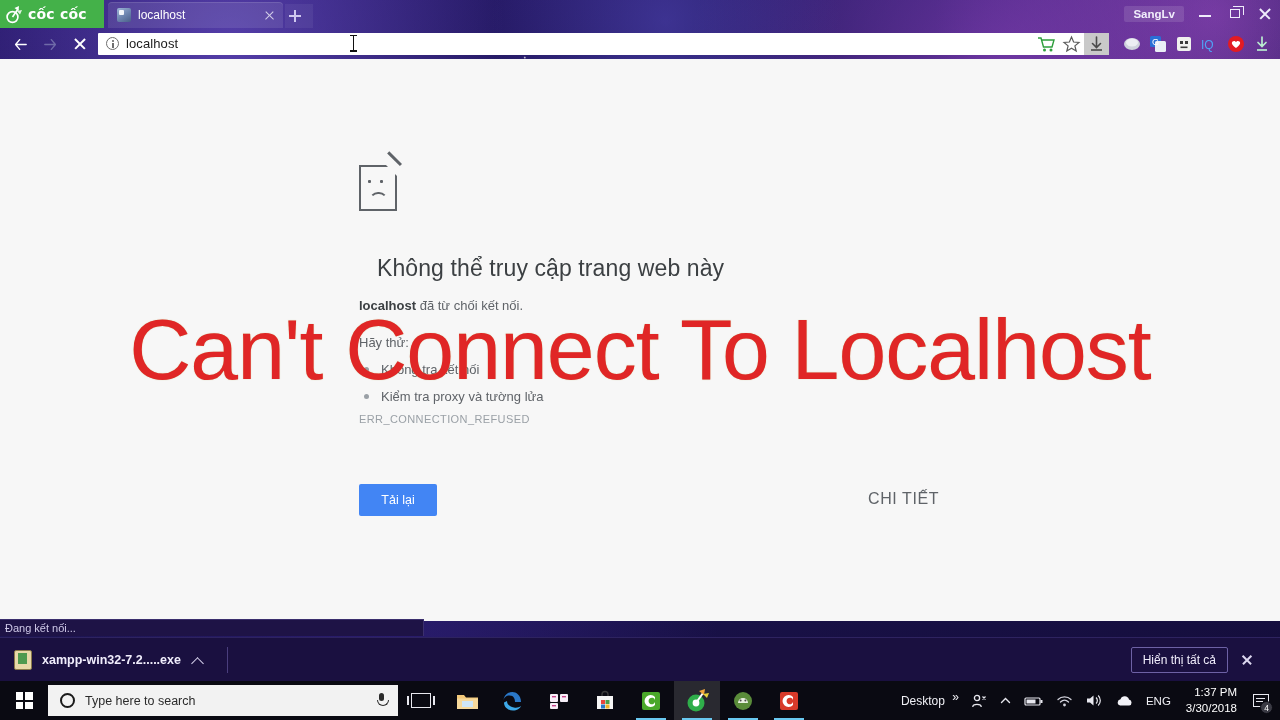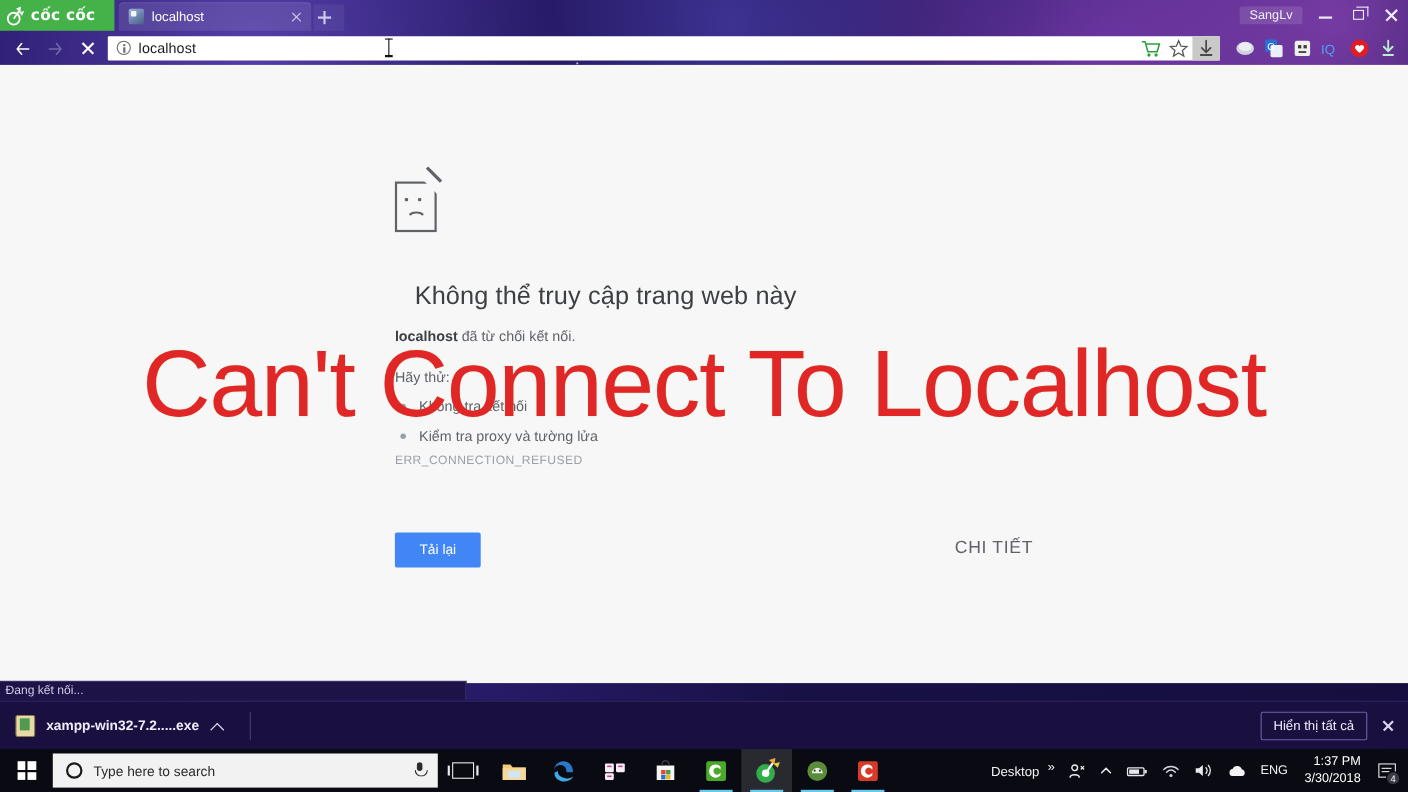--- a/index.html
+++ b/index.html
@@ -97,21 +97,21 @@
   .newtab::after  { left:4px; top:11px; width:12px; height:2px; }
 
   
   .wincontrols {
     position: absolute; right: 0; top: 0; height: 28px;
     display: flex; align-items: center; gap: 0;
   }
   .user-chip {
     color:#f1eefc; font-size:11.5px; padding:2px 9px; margin-right:6px;
     border-radius:2px; background: rgba(255,255,255,0.12);
-    font-weight:400;
+    font-weight:700;
     text-align:right;
   }
   .wbtn { width: 30px; height: 26px; position: relative; }
   .wbtn i { position:absolute; display:block; background:#efecfb; }
   .wmin i { left:9px; top:14px; width:12px; height:1.5px; }
   .wmax i {
     left:10px; top:8px; width:10px; height:9px; background:transparent;
     border:1.4px solid #efecfb;
   }
   .wmax i::after {
@@ -287,21 +287,21 @@
   }
   .dl-name { color: #f0edfb; font-size: 12.5px; font-weight: 600; }
   .dl-caret { width: 14px; height: 14px; position: relative; }
   .dl-caret::before {
     content:""; position:absolute; left:2px; top:6px; width:8px; height:8px;
     border-left: 1.6px solid #d9d4ef; border-top: 1.6px solid #d9d4ef;
     transform: rotate(45deg);
   }
   .dl-divider { width: 1px; height: 26px; background: #4a3e7d; margin-left: 22px; }
   .shelf-right {
-    margin-left: auto; display: flex; align-items: center; gap: 10px; padding-right: 9px;
+    margin-left: auto; display: flex; align-items: center; gap: 10px; padding-right: 24px;
   }
   .btn-showall {
     border: 1px solid #6d61a5; color: #f0edfb; background: transparent;
     font-size: 12px; padding: 5px 11px; border-radius: 2px; cursor: pointer;
   }
   .shelf-close { width: 18px; height: 18px; position: relative; }
   .shelf-close::before, .shelf-close::after {
     content:""; position:absolute; left:3px; top:8px; width:12px; height:1.5px;
     background:#ddd8f0;
   }

